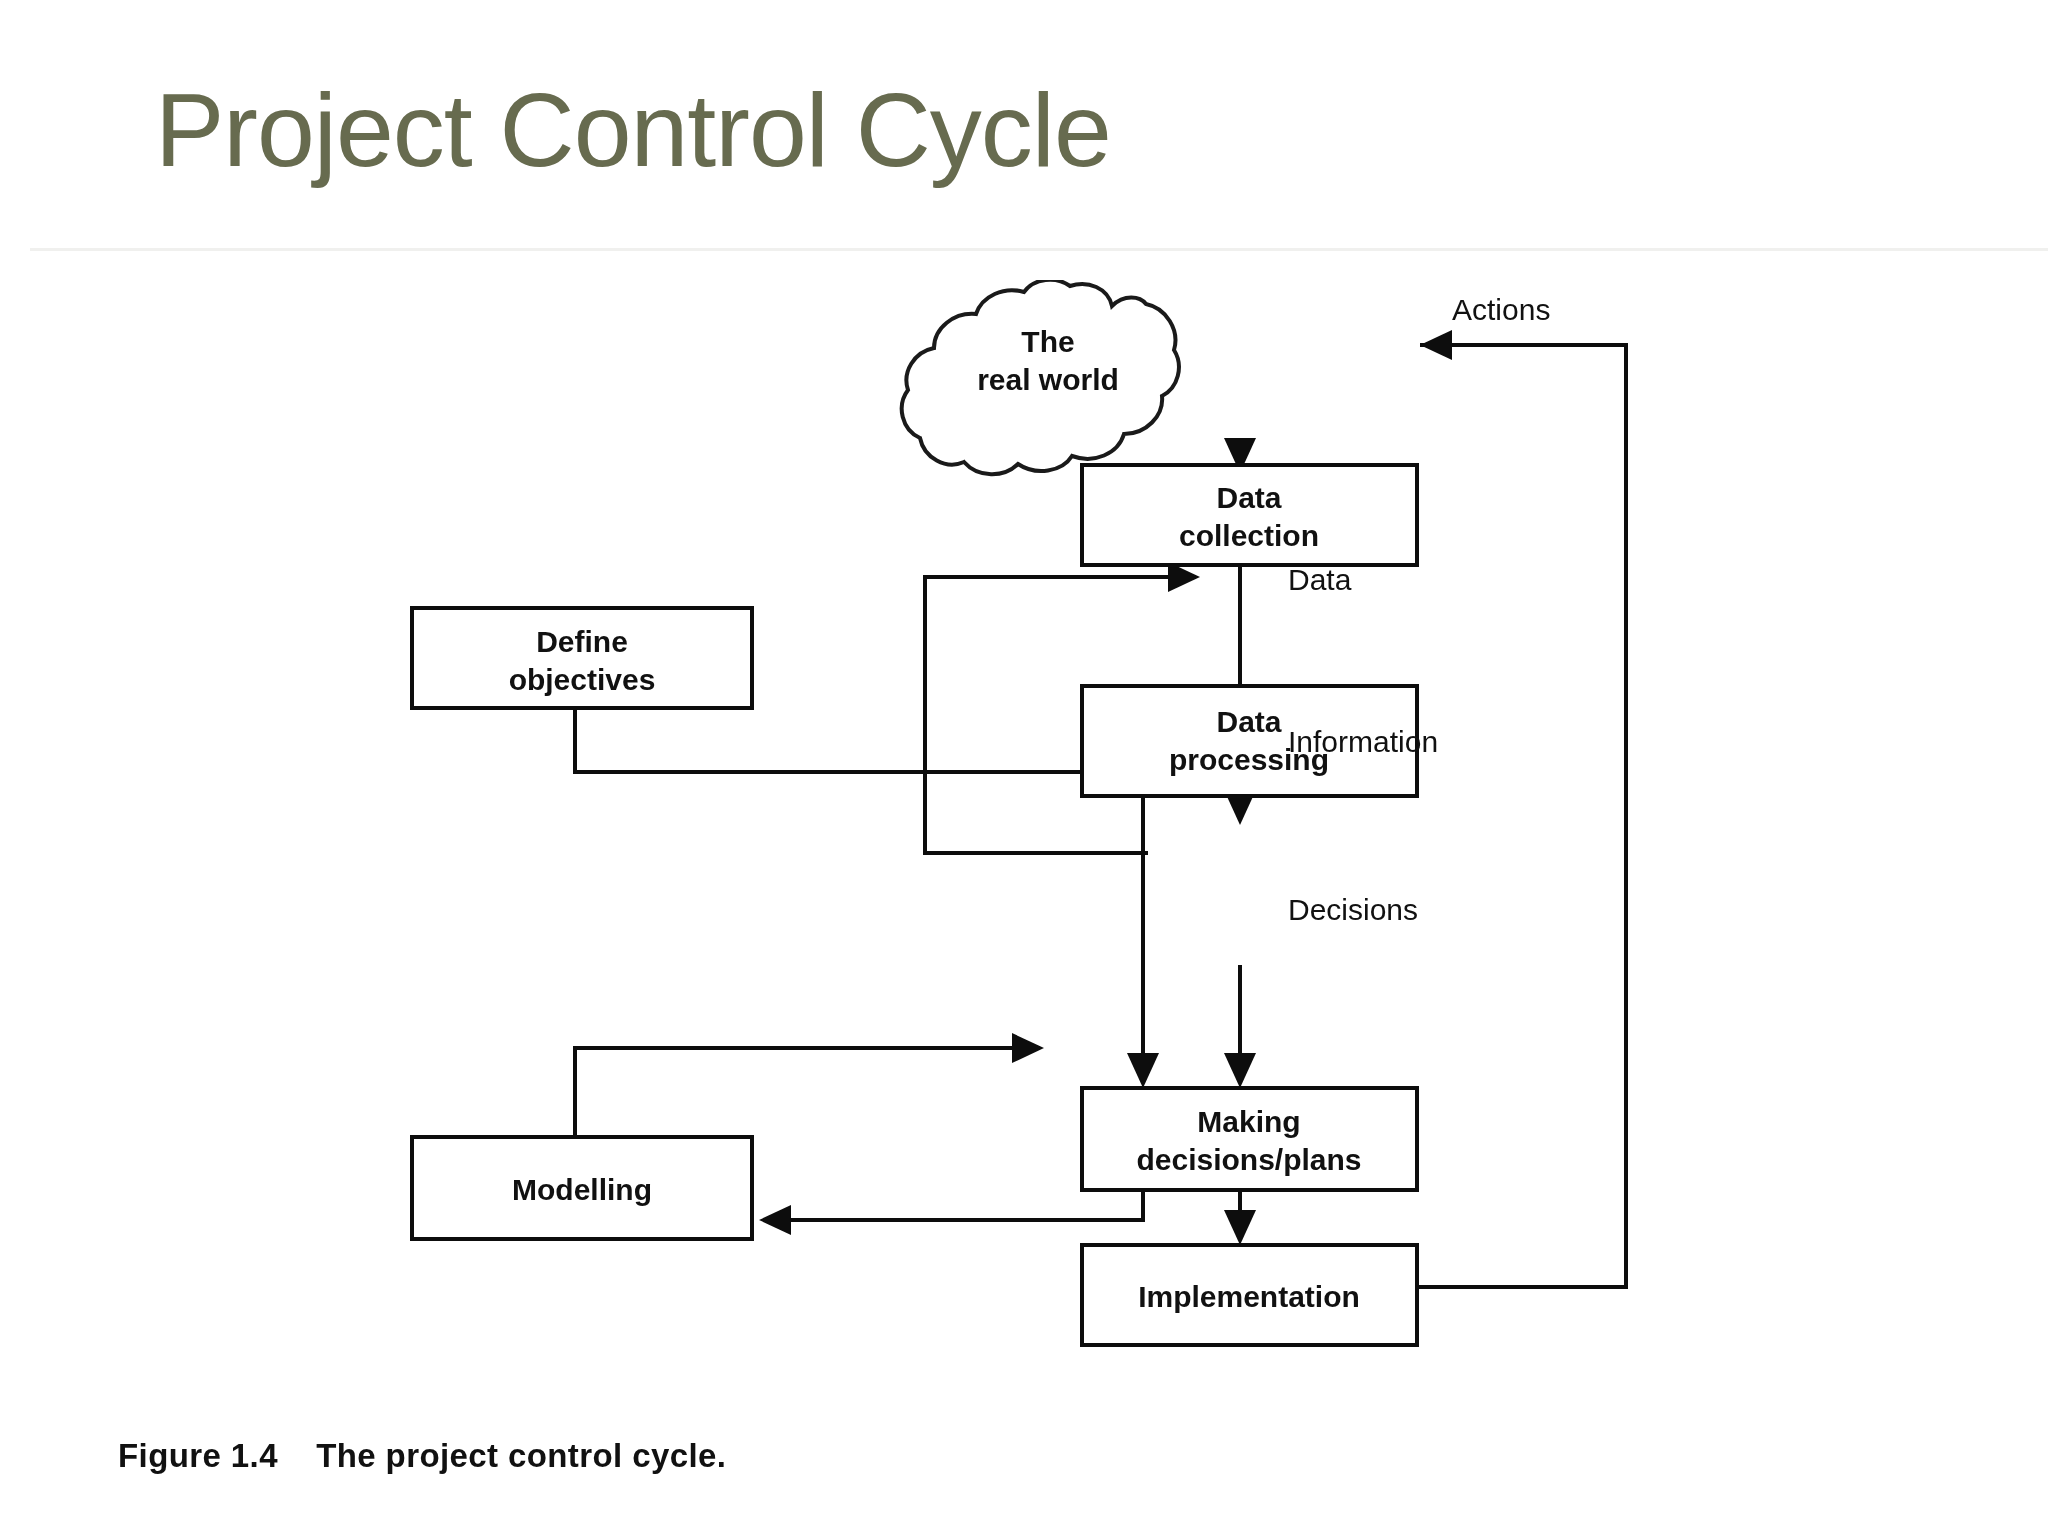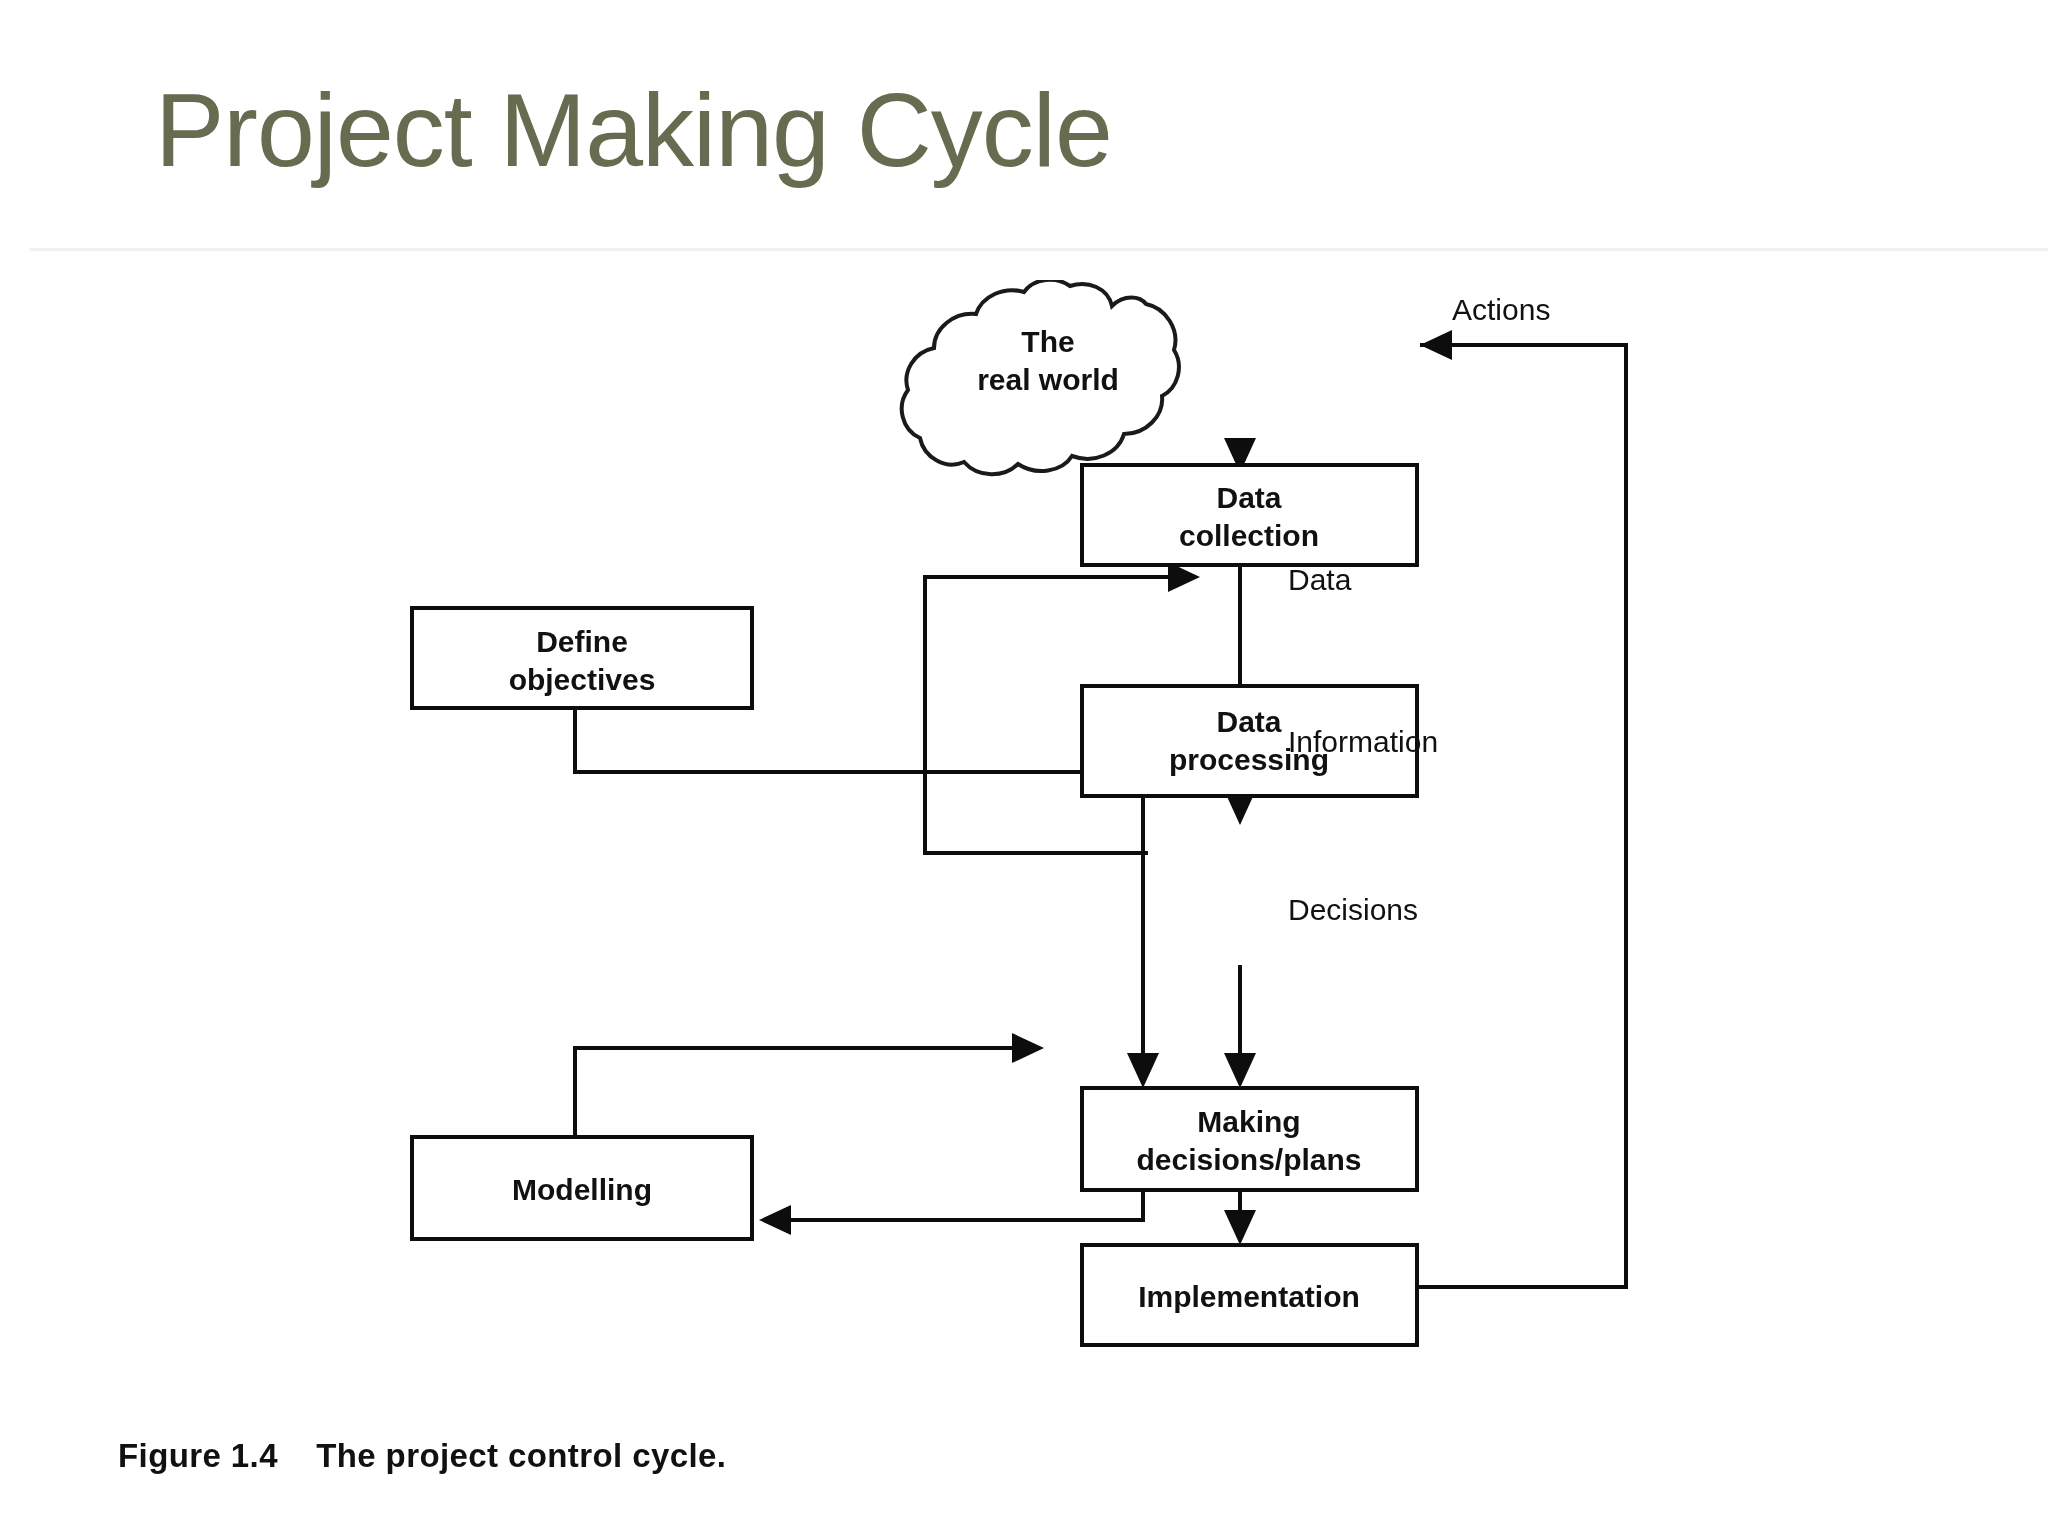--- a/index.html
+++ b/index.html
@@ -93,21 +93,21 @@
     stroke-width: 4;
   }
   .arrowhead {
     fill: #0d0d0d;
     stroke: none;
   }
 </style>
 </head>
 <body>
 
-<div id="slide-title">Project Making Cycle</div>
+<div id="slide-title">Project Control Cycle</div>
 
 <div id="title-rule"></div>
 
 <div id="figure-canvas">
   <svg viewBox="0 0 2048 1130" xmlns="http://www.w3.org/2000/svg">
 
     <defs>
       
     </defs>
 

